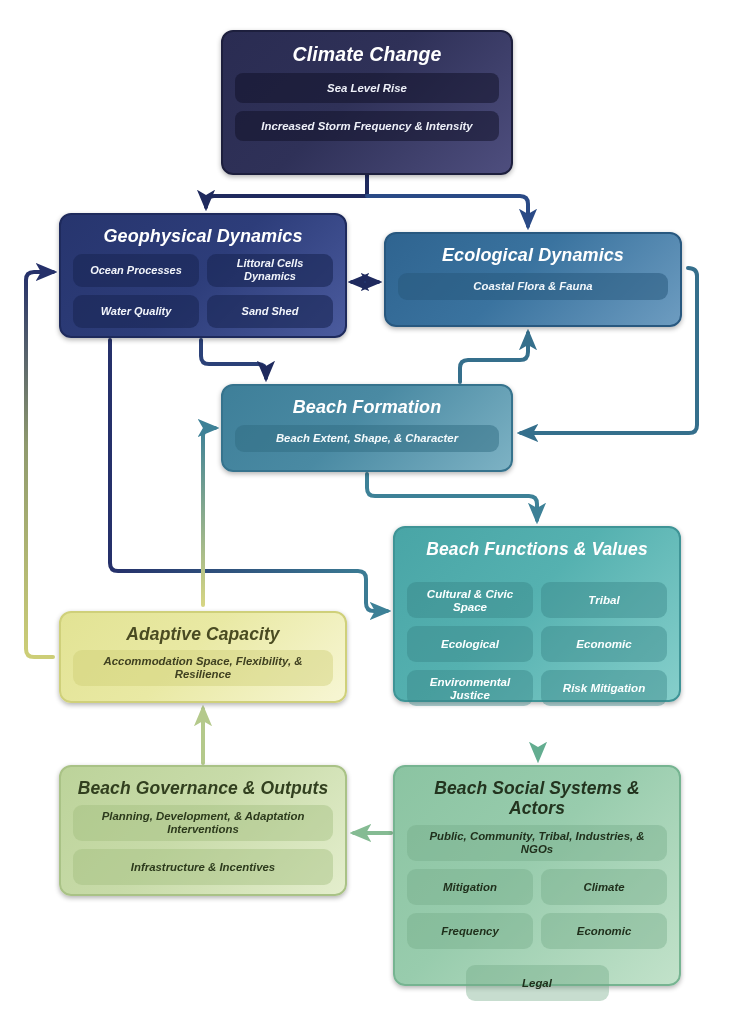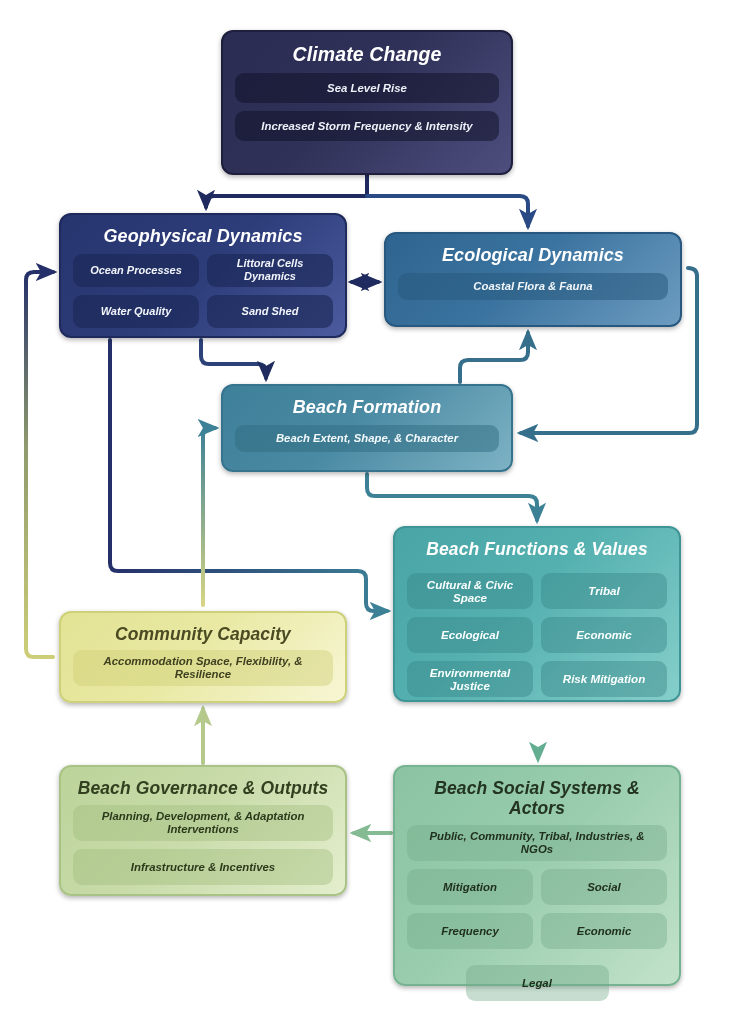--- a/index.html
+++ b/index.html
@@ -31,21 +31,21 @@
   .sub.full{width:100%;}
   .sub.half{width:calc(50% - 4px);}
 
   
   #climate{
     left:221px;top:30px;width:292px;height:145px;
     background:linear-gradient(135deg,#2a2c52 0%,#2f3158 45%,#4e4e7e 100%);
     border:2px solid #1d1f3d;
   }
   #climate .title{color:#fff;font-size:19.5px;}
-  #climate .sub{background:rgba(18,19,42,0.55);color:#eef0f8;font-size:11.4px;height:30px;}
+  #climate .sub{background:rgba(18,19,42,0.55);color:#eef0f8;font-size:11.4px;height:30px;border-radius:8px;}
 
   
   #geophysical{
     left:59px;top:213px;width:288px;height:125px;
     background:linear-gradient(135deg,#27356e 0%,#2d3d7a 50%,#4b5b9e 100%);
     border:2px solid #1e2a5c;
   }
   #geophysical .title{color:#fff;font-size:18px;margin-bottom:7px;}
   #geophysical .sub{background:rgba(26,38,86,0.62);color:#f2f5fb;font-size:11px;height:33px;}
 
@@ -66,21 +66,21 @@
   }
   #formation .title{color:#fff;font-size:18px;margin-bottom:7px;}
   #formation .sub{background:rgba(48,107,129,0.50);color:#f4fafc;font-size:11.3px;height:27px;}
 
   
   #functions{
     left:393px;top:526px;width:288px;height:176px;
     background:linear-gradient(135deg,#49a5a6 0%,#55b1b0 45%,#86cfcb 100%);
     border:2px solid #3f9496;
   }
-  #functions .title{color:#fff;font-size:17.5px;margin-bottom:14px;}
+  #functions .title{color:#fff;font-size:17.5px;margin-bottom:23px;}
   #functions .sub{background:rgba(56,132,134,0.42);color:#fbffff;font-size:11.6px;height:36px;}
 
   
   #adaptive{
     left:59px;top:611px;width:288px;height:92px;
     background:linear-gradient(135deg,#e2e394 0%,#e9e9a4 45%,#f7f6d4 100%);
     border:2px solid #cfd07a;
   }
   #adaptive .title{color:#4a4b22;font-size:17.5px;margin-bottom:6px;}
   #adaptive .sub{background:rgba(205,206,115,0.42);color:#3f4020;font-size:11.4px;height:36px;}
@@ -224,39 +224,39 @@
       <div class="sub half">Cultural &amp; Civic Space</div>
       <div class="sub half">Tribal</div>
       <div class="sub half">Ecological</div>
       <div class="sub half">Economic</div>
       <div class="sub half">Environmental Justice</div>
       <div class="sub half">Risk Mitigation</div>
     </div>
   </div>
 
   <div class="node" id="adaptive">
-    <div class="title">Community Capacity</div>
+    <div class="title">Adaptive Capacity</div>
     <div class="subs">
       <div class="sub full">Accommodation Space, Flexibility, &amp; Resilience</div>
     </div>
   </div>
 
   <div class="node" id="governance">
     <div class="title">Beach Governance &amp; Outputs</div>
     <div class="subs">
       <div class="sub full">Planning, Development, &amp; Adaptation Interventions</div>
       <div class="sub full">Infrastructure &amp; Incentives</div>
     </div>
   </div>
 
   <div class="node" id="social">
     <div class="title">Beach Social Systems &amp; Actors</div>
     <div class="subs">
       <div class="sub full">Public, Community, Tribal, Industries, &amp; NGOs</div>
       <div class="sub half">Mitigation</div>
-      <div class="sub half">Social</div>
+      <div class="sub half">Climate</div>
       <div class="sub half">Frequency</div>
       <div class="sub half">Economic</div>
       <div class="sub legal">Legal</div>
     </div>
   </div>
 
 </div>
 
 </body></html>

